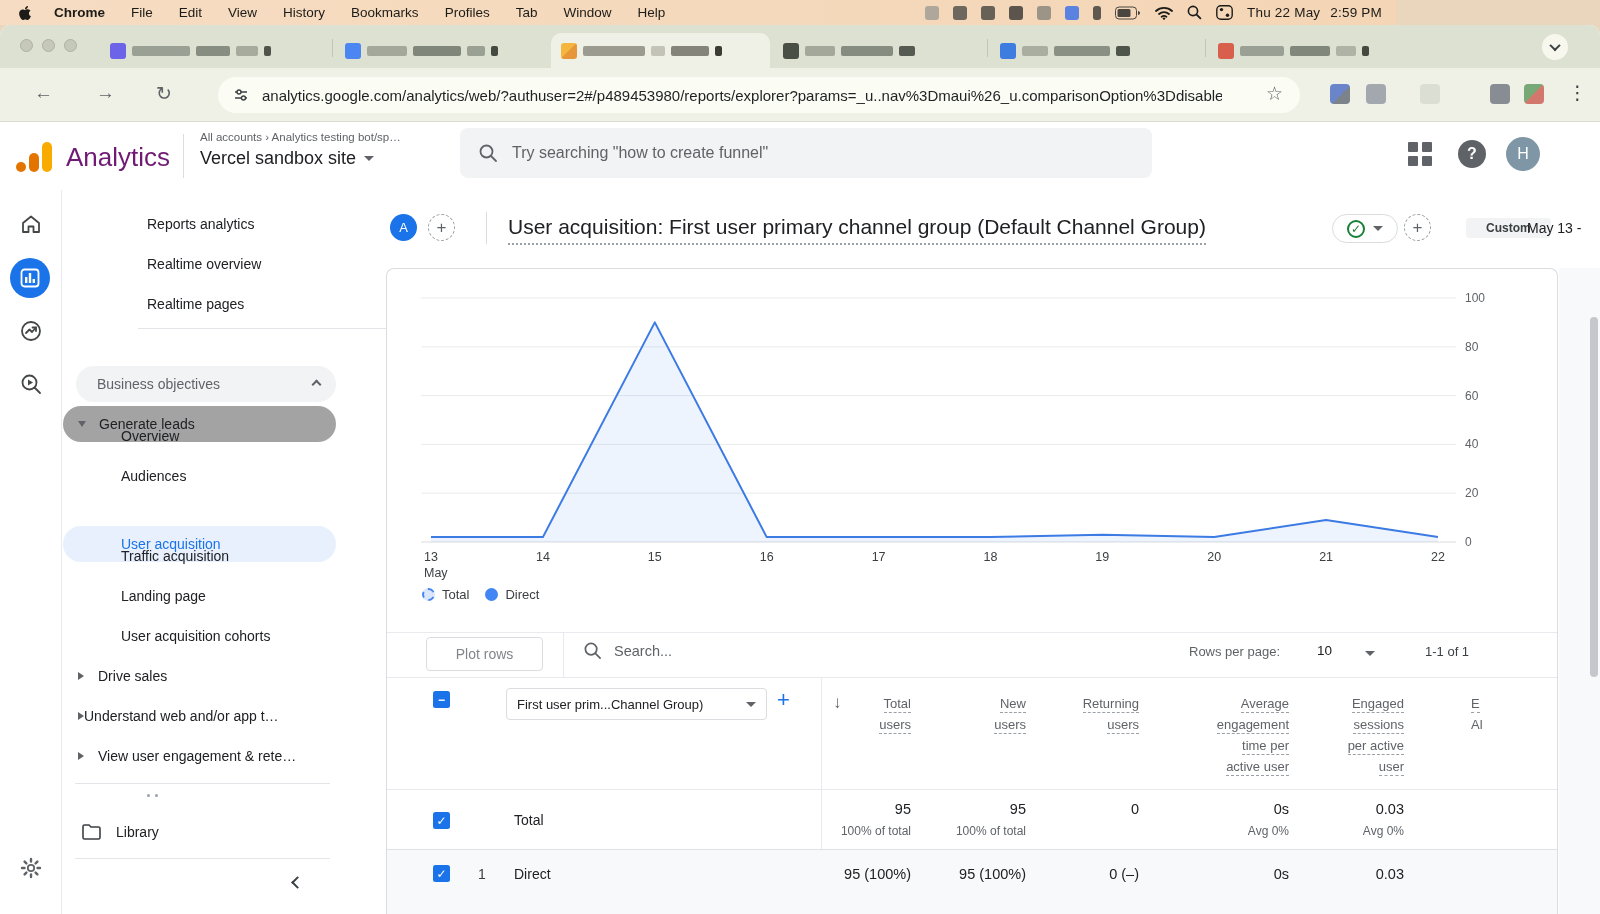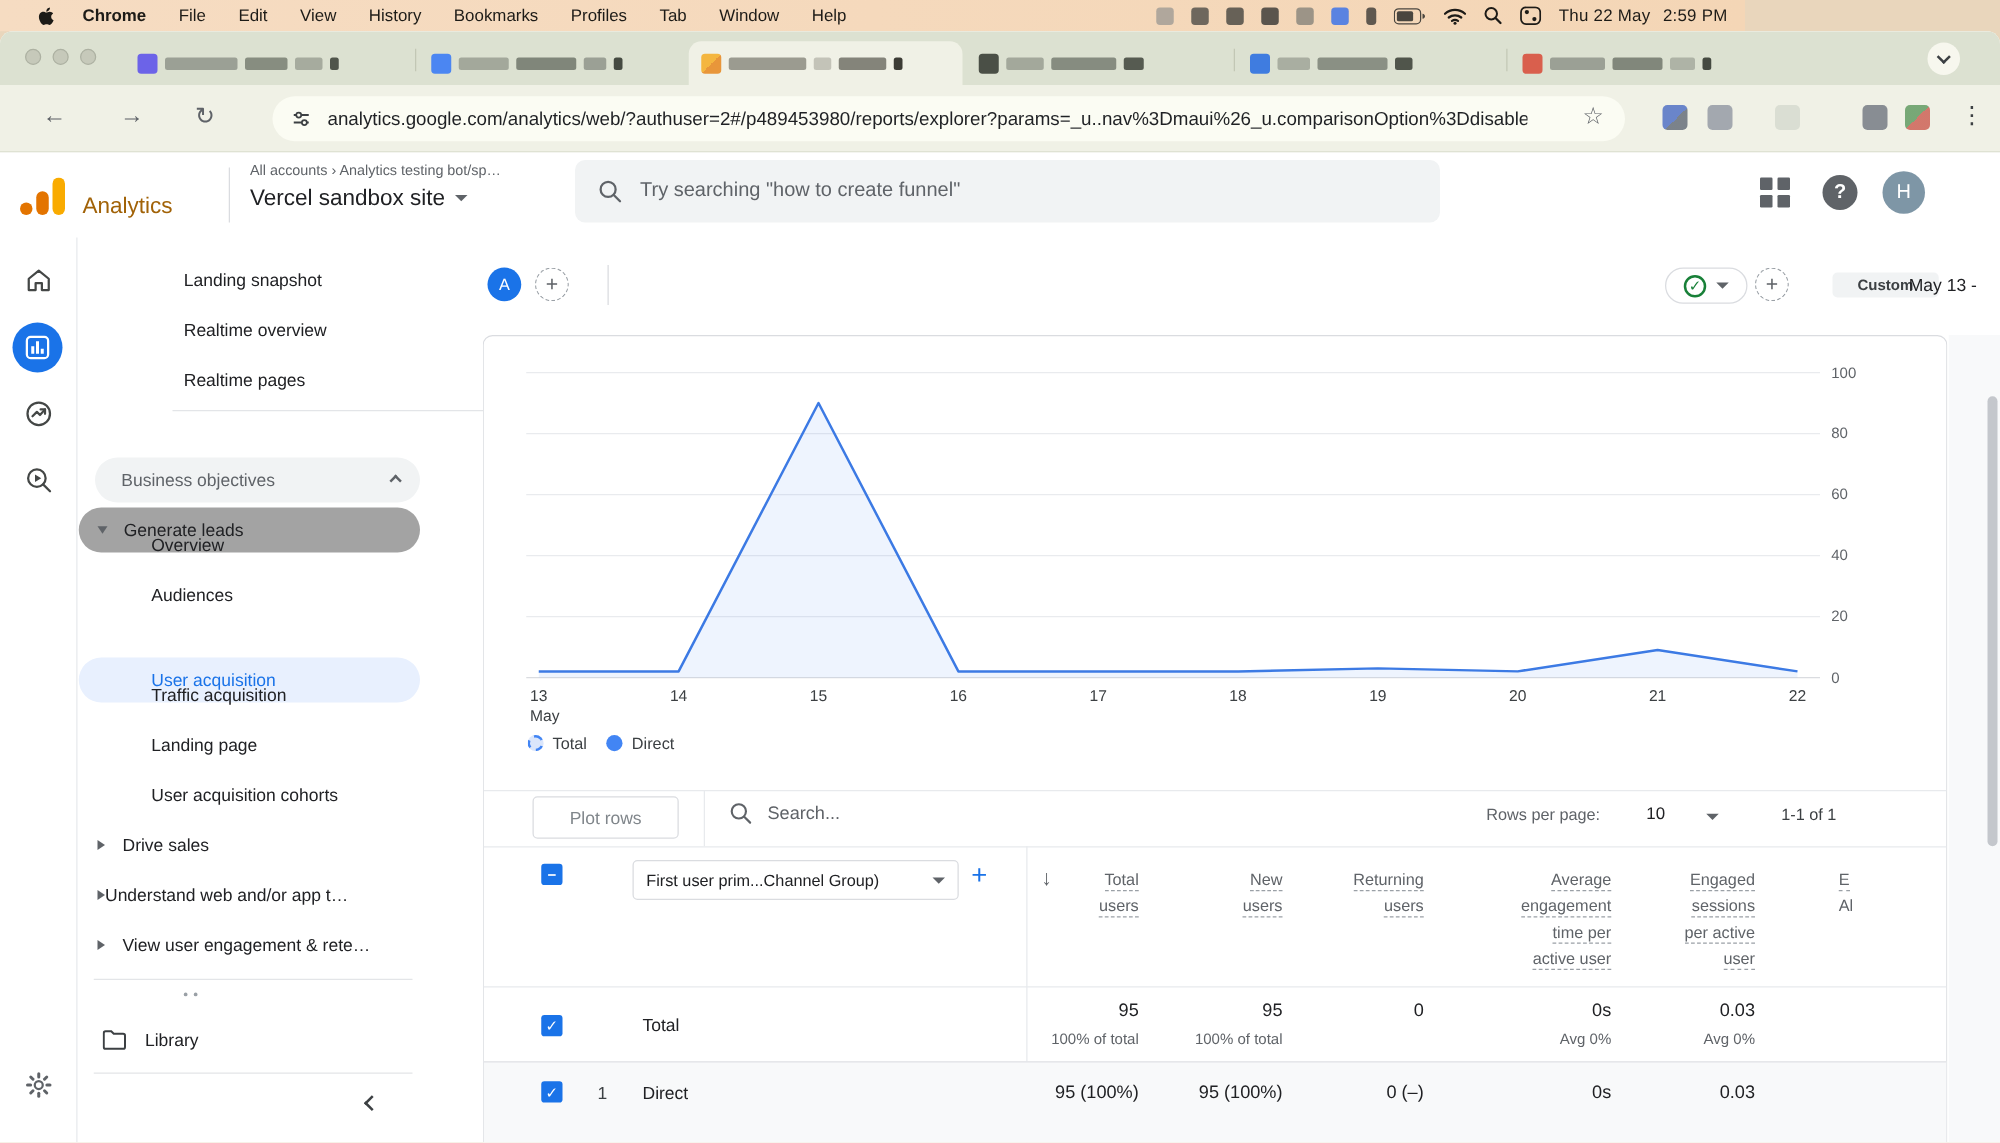--- a/index.html
+++ b/index.html
@@ -3,21 +3,21 @@
 <meta charset="utf-8">
 <style>
   * { margin:0; padding:0; box-sizing:border-box; }
   html,body { width:1600px; height:914px; overflow:hidden; }
   body { font-family:"Liberation Sans","DejaVu Sans",sans-serif; background:#e9d6bc; cursor:default; }
   .screen { position:relative; width:1600px; height:914px; }
 
   
   .menubar { position:absolute; left:0; top:0; width:1396px; height:25px;
     background:linear-gradient(90deg,#f6dcc2,#f4d6b6); display:flex; align-items:center;
-    font-size:13.5px; color:#1d1b17;padding-left:12px; }
+    font-size:13.5px; color:#1d1b17; }
   .menubar .apple { margin-left:18px; width:14px; height:16px; }
   .menu-item { margin-left:26px; }
   .menu-item.app { font-weight:700; margin-left:22px; }
   .mb-right { margin-left:auto; display:flex; align-items:center; gap:14px; padding-right:14px; }
   .mb-chip { width:14px; height:14px; border-radius:3px; opacity:.85; }
   .mb-clock { font-size:13.5px; font-weight:500; letter-spacing:.2px; }
 
   
   .window { position:absolute; left:0; top:25px; width:1600px; height:889px;
     border-radius:10px 10px 0 0; overflow:hidden; background:#fff; }
@@ -45,21 +45,21 @@
   .tune-circle { margin-left:10px; width:26px; height:26px; border-radius:50%; background:#fbfcf3;
     display:flex; align-items:center; justify-content:center; }
   .url-text { margin-left:8px; width:960px; font-size:15px; color:#1f2124; white-space:nowrap; overflow:hidden; }
   .star { position:absolute; left:1266px; top:14px; font-size:19px; color:#5f6368; }
   .ext-chip { position:absolute; top:16px; width:20px; height:20px; border-radius:4px; opacity:.9; }
   .dots3 { position:absolute; left:1568px; top:13px; font-size:19px; color:#3c4043; }
 
   
   .ga-header { position:absolute; left:0; top:97px; width:1600px; height:68px; background:#fff; }
   .ga-logo { position:absolute; left:16px; top:20px; width:38px; height:30px; }
-  .ga-wordmark { position:absolute; left:66px; top:32px; font-size:18px; color:#a16207; }
+  .ga-wordmark { position:absolute; left:66px; top:20px; font-size:26px; color:#701a75; }
   .hdr-divider { position:absolute; left:183px; top:12px; width:1px; height:44px; background:#dadce0; }
   .crumb { position:absolute; left:200px; top:9px; font-size:11.5px; color:#5f6368; }
   .property { position:absolute; left:200px; top:26px; font-size:18px; color:#202124; display:flex; align-items:center; gap:8px; }
   .caret-down { width:0; height:0; border-left:5px solid transparent; border-right:5px solid transparent; border-top:5px solid #5f6368; }
   .ga-search { position:absolute; left:460px; top:6px; width:692px; height:50px; background:#f1f3f4;
     border-radius:8px; display:flex; align-items:center; }
   .ga-search input { border:0; outline:0; background:transparent; font-size:16px; color:#202124; width:600px;
     font-family:inherit; }
   .ga-search input::placeholder { color:#5f6368; opacity:1; }
   .grid-icon { position:absolute; left:1408px; top:20px; width:24px; height:24px;
@@ -349,21 +349,21 @@
               <line x1="5.6" y1="5.6" x2="7.4" y2="7.4"></line>
               <line x1="16.6" y1="16.6" x2="18.4" y2="18.4"></line>
               <line x1="5.6" y1="18.4" x2="7.4" y2="16.6"></line>
               <line x1="16.6" y1="7.4" x2="18.4" y2="5.6"></line>
             </g>
           </svg>
       </div>
 
       <div class="sidenav">
         <div class="nav-row" style="top:20px">
-            <span>Landing snapshot</span>
+            <span>Reports analytics</span>
           </div>
         <div class="nav-row" style="top:60px">
             <span>Realtime overview</span>
           </div>
         <div class="nav-row" style="top:100px">
             <span>Realtime pages</span>
           </div>
         <div class="nav-divider" style="top:138px"></div>
 
         <div class="nav-pill" style="left:13px;top:148px;width:260px;height:36px;background:#f1f3f4;padding:0 16px 0 21px;justify-content:space-between">
@@ -422,20 +422,21 @@
         </div>
         <div class="nav-divider" style="top:668px;left:12px"></div>
         <div style="position:absolute;left:230px;top:684px"><span class="chev left" style="width:9px;height:9px;border-width:2.5px;border-color:#3c4043;display:inline-block"></span></div>
       </div>
 
       <div class="rep-avatar">
           <span>A</span>
         </div>
       <div class="dash-plus" style="left:428px;top:24px">+</div>
       <div class="rep-divider"></div>
+      <div class="rep-title">User acquisition: First user primary channel group (Default Channel Group)</div>
       <div class="check-pill">
         <span class="check-circle">✓</span>
         <span class="caret-down" style="border-top-color:#5f6368"></span>
       </div>
       <div class="dash-plus" style="left:1404px;top:24px">+</div>
       <div class="custom-badge">Custom</div>
       <div class="date-range">May 13 -</div>
 
       <div class="card">
         <svg id="chart-svg" width="1172" height="312" viewBox="0 0 1172 312">

